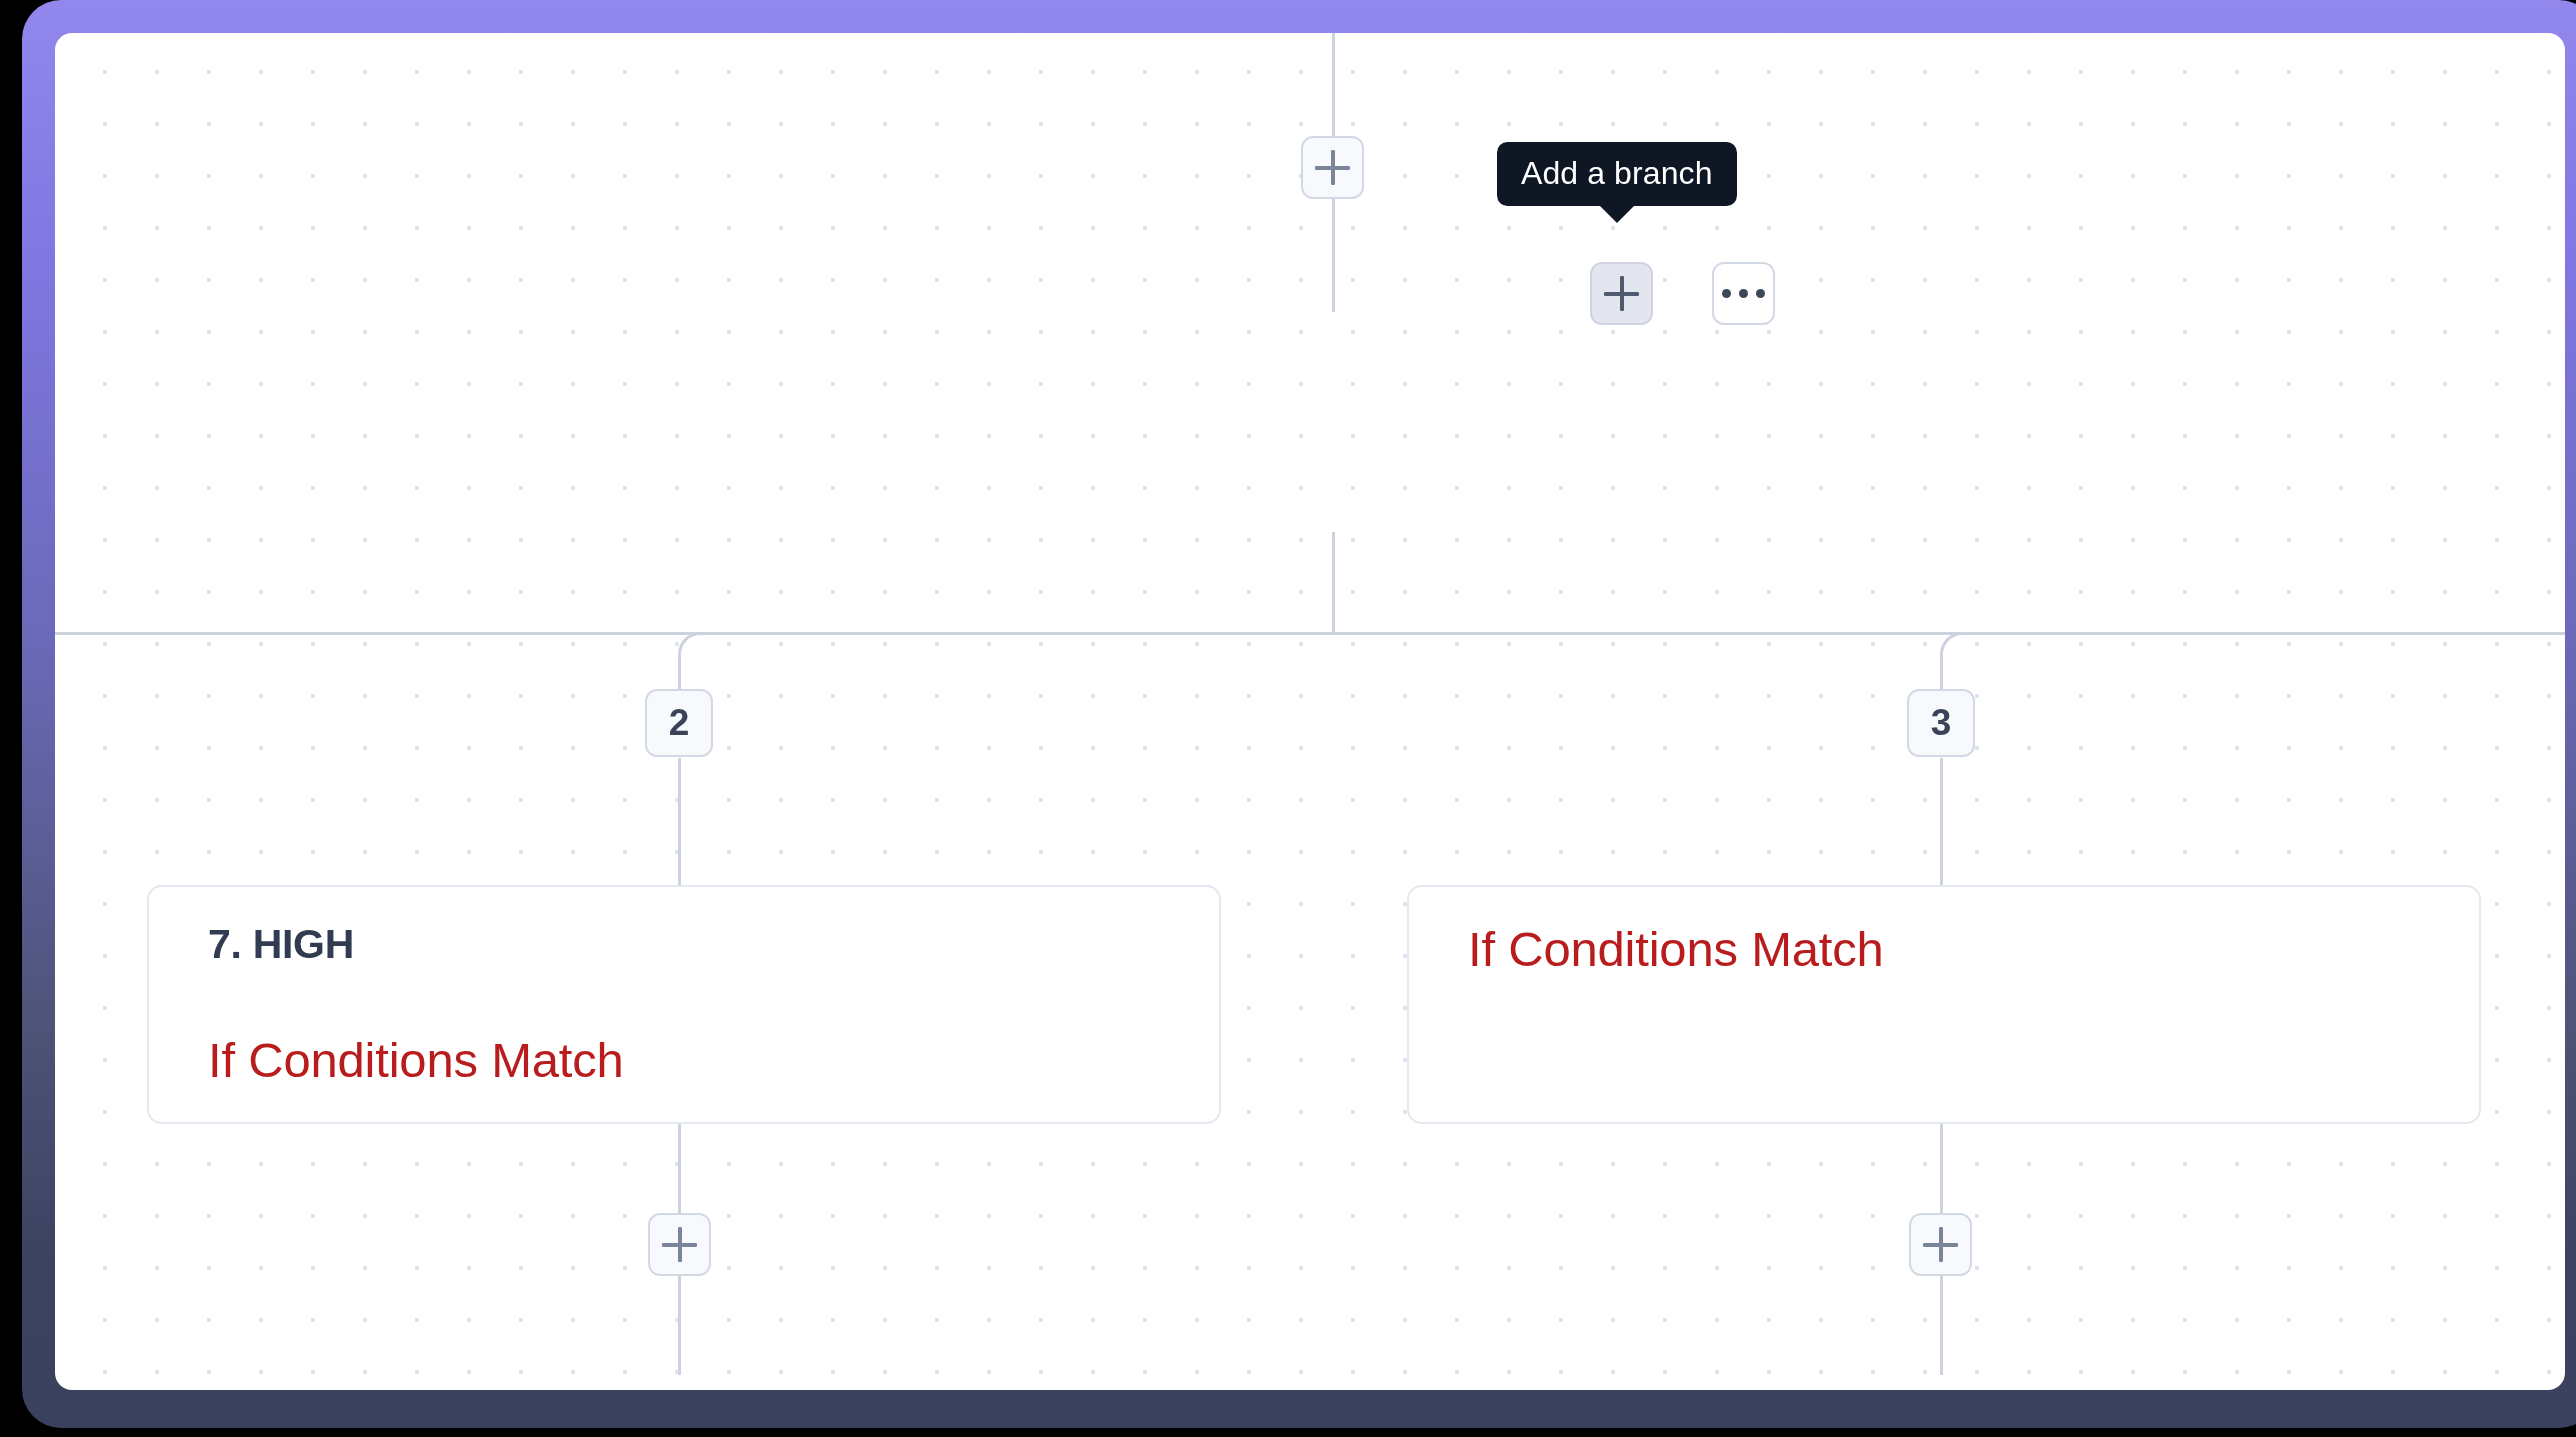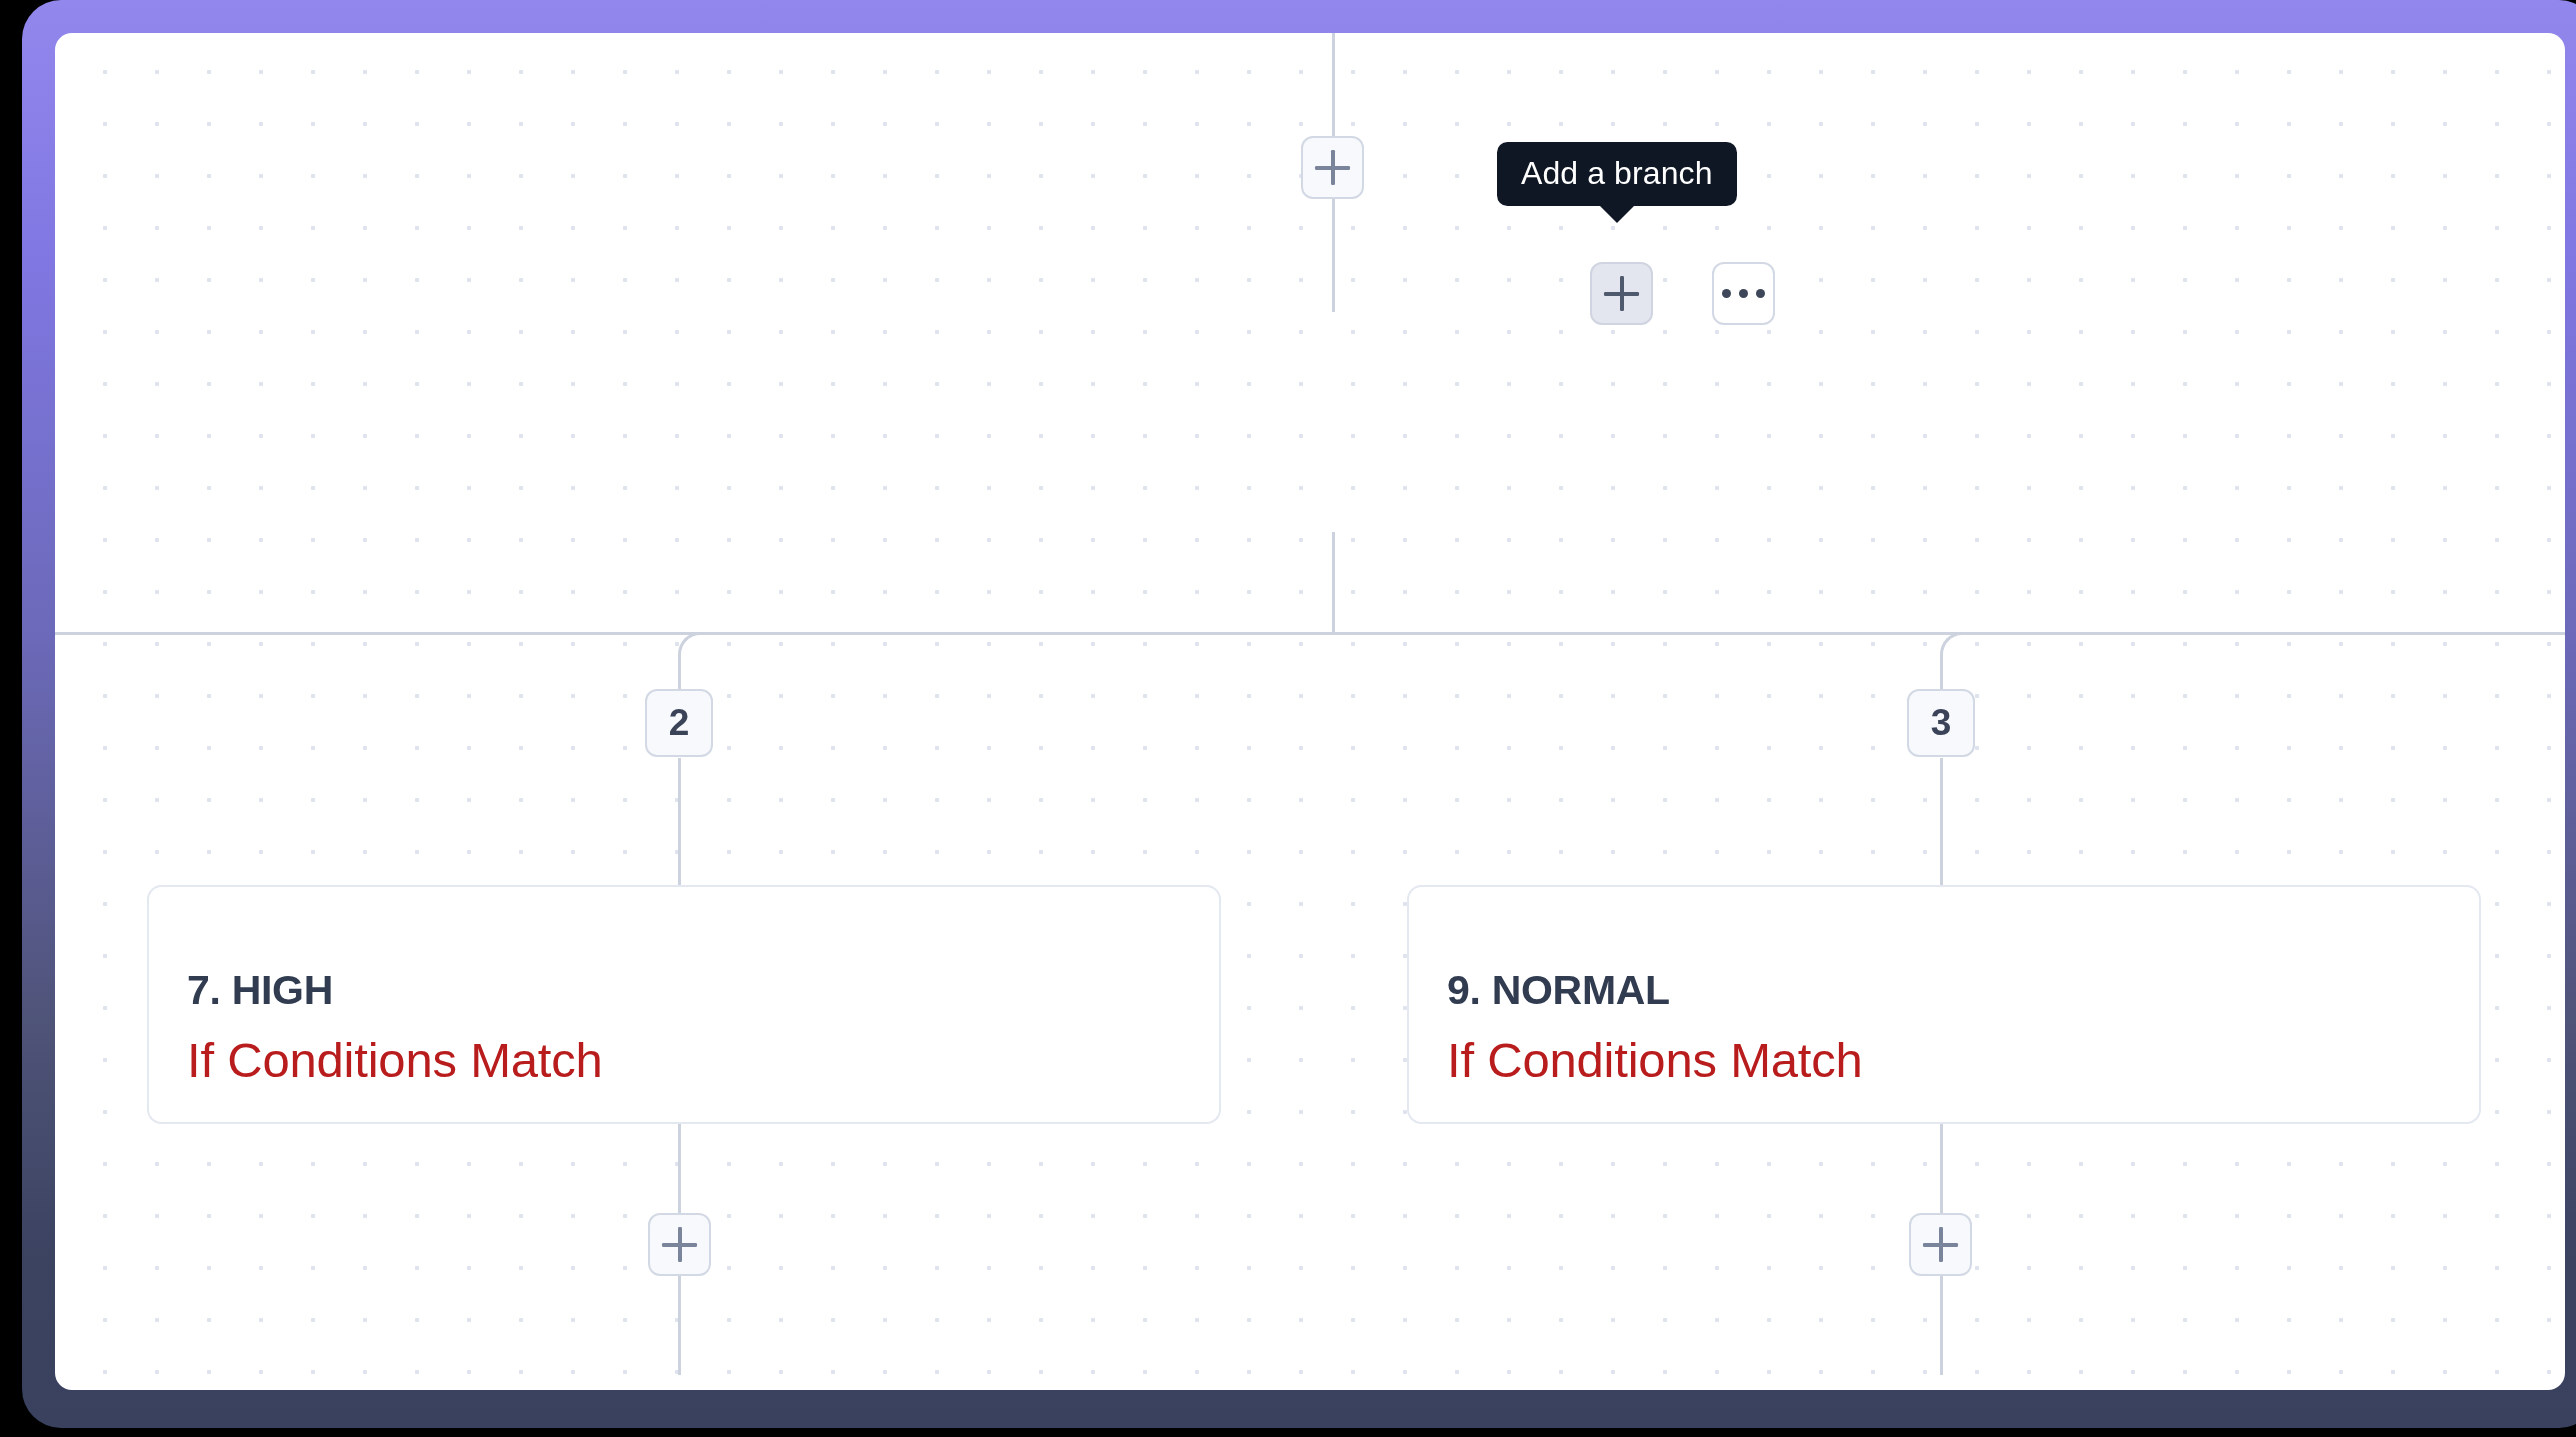--- a/index.html
+++ b/index.html
@@ -167,24 +167,24 @@
     font-weight: bold;
     color: #3a4357;
   }
 
   
   .cond-card {
     position: absolute;
     background: #ffffff;
     border: 2.6px solid #e4e8f0;
     border-radius: 14.5px;
-    padding: 34px 38px;
+    padding: 34px 59px;
     display: flex;
     flex-direction: column;
-    justify-content: flex-end;
+    justify-content: space-between;
     gap: 18.4px;
   }
   .cond-card .card-title {
     font-size: 41px;
     font-weight: bold;
     color: #313c51;
     letter-spacing: -0.3px;
     white-space: nowrap;
   }
   .cond-card .card-sub {
@@ -245,21 +245,20 @@
       <span class="card-sub">If Conditions Match</span>
     </div>
 
     <div class="plus-btn" style="left:593px; top:1180px;">
       <span class="glyph"></span>
     </div>
 
     <div class="branch-badge" style="left:1852px; top:656px;">3</div>
 
     <div class="cond-card" style="left:1352px; top:852px; width:1074px; height:239px;">
-      <span class="card-title">9. NORMAL</span>
       <span class="card-sub">If Conditions Match</span>
     </div>
 
     <div class="plus-btn" style="left:1854px; top:1180px;">
       <span class="glyph"></span>
     </div>
 
   </div>
 </div>
 

